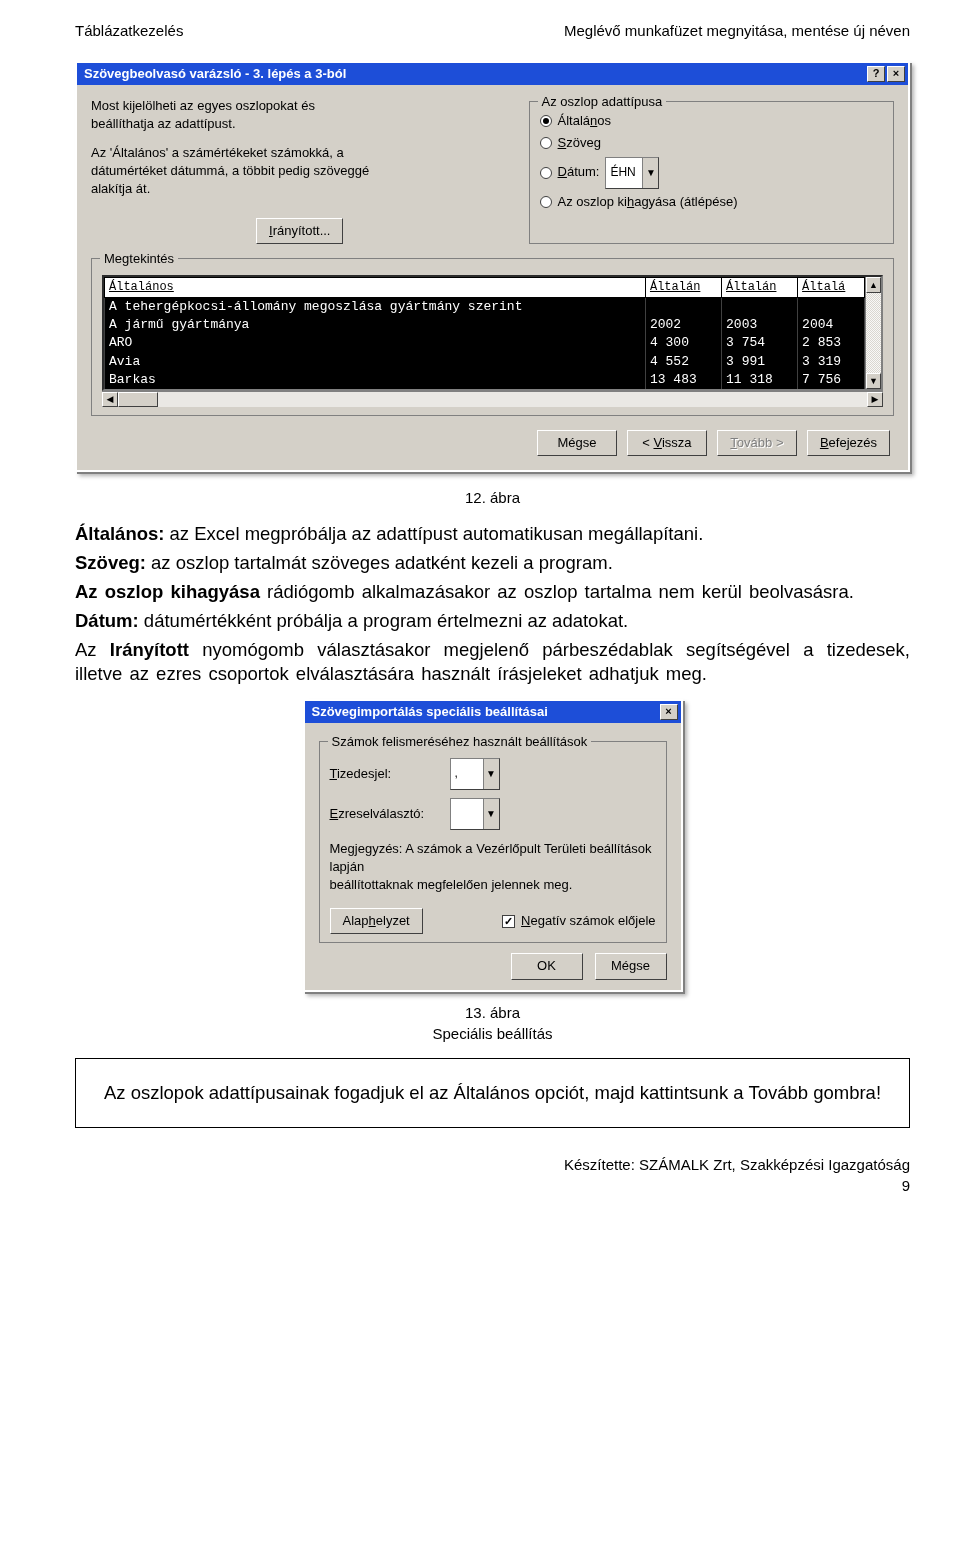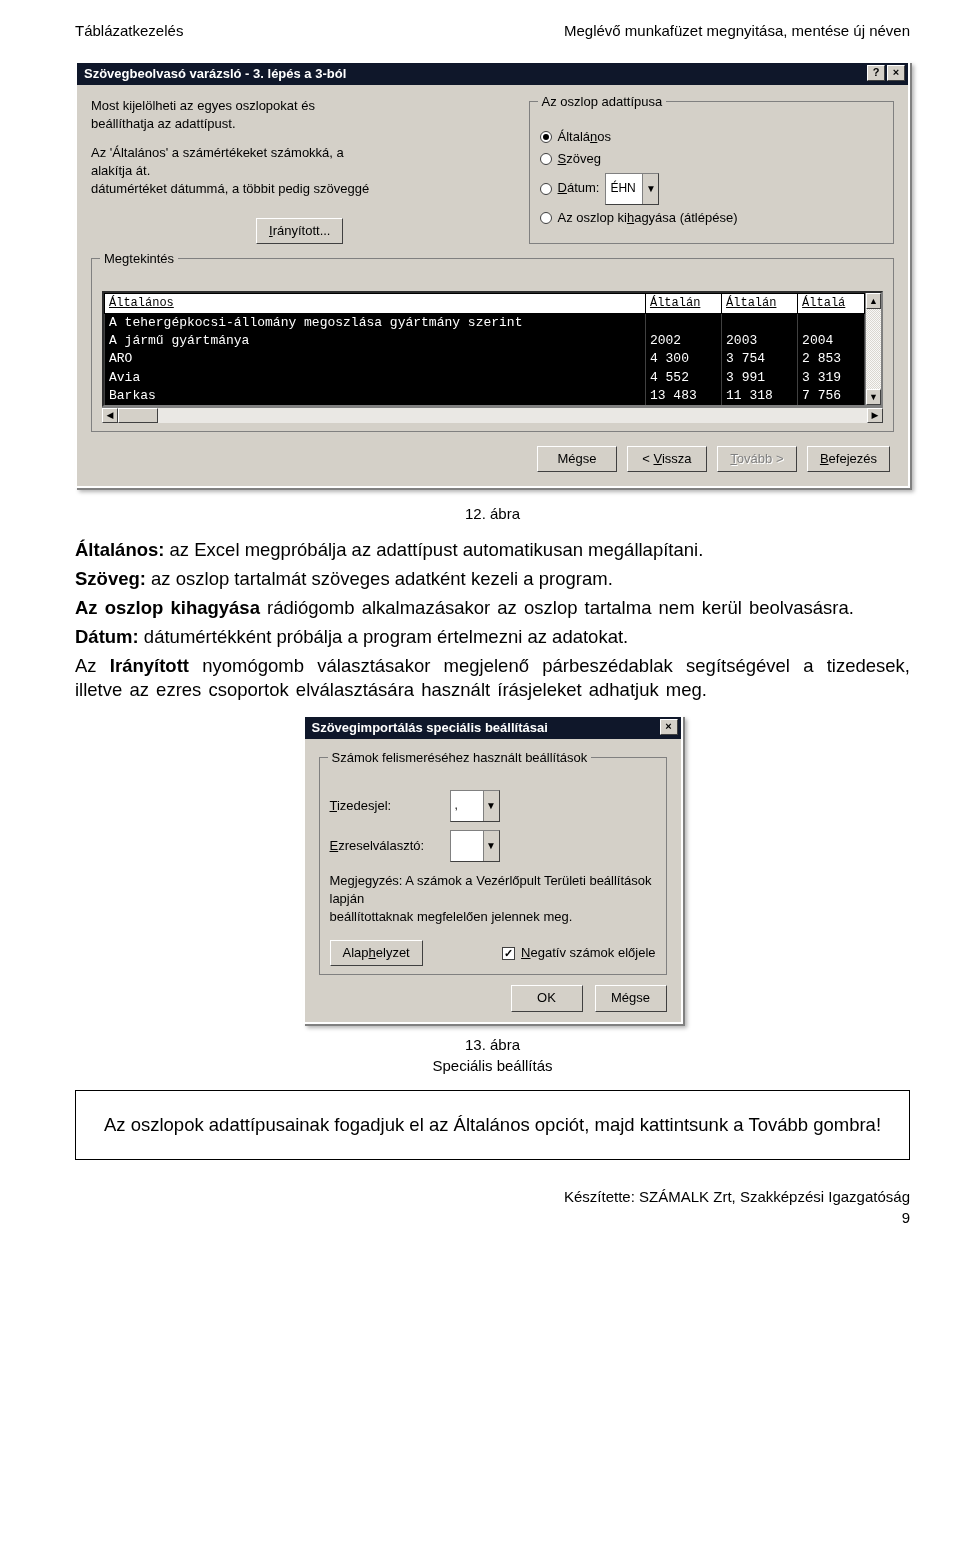--- a/index.html
+++ b/index.html
@@ -24,23 +24,24 @@
     margin-bottom: 20px;
   }
   
   .dialog {
     border: 2px solid #fff;
     box-shadow: 2px 2px 0 #808080, 4px 4px 4px rgba(0,0,0,0.3);
     background: #d4d0c8;
     margin-bottom: 15px;
   }
   .titlebar {
-    background: #0f172a;
+    background: #1d4ed8;
     color: #fff;
     display: flex;
+    align-items: center;
     justify-content: space-between;
     padding: 2px 3px;
     font-size: 13px;
   }
   .titlebar .title { font-weight: bold; padding-left: 4px; }
   .titlebar .controls { display: flex; gap: 2px; }
   .titlebar .ctrl {
     width: 18px; height: 16px;
     background: #d4d0c8;
     border: 1px solid #fff;
@@ -51,21 +52,21 @@
   }
   .dlg-body {
     padding: 12px 14px 10px 14px;
     font-size: 13px;
     font-family: "Tahoma", Arial, sans-serif;
   }
   .upper { display: flex; gap: 20px; }
   .left-col { width: 52%; }
   .fieldset {
     border: 1px solid #808080;
-    padding: 24px 10px 8px 10px;
+    padding: 8px 10px 8px 10px;
     margin-top: 4px;
     position: relative;
     font-size: 13px;
   }
   .fieldset .legend {
     position: absolute;
     top: -9px; left: 8px;
     background: #d4d0c8;
     padding: 0 4px;
     font-size: 13px;
@@ -204,22 +205,22 @@
     <div class="dlg-body">
       <div class="upper">
         <div class="left-col">
           <div>
             <div>Most kijelölheti az egyes oszlopokat és</div>
             <div>beállíthatja az adattípust.</div>
           </div>
           <div style="height:10px"></div>
           <div>
             <div>Az 'Általános' a számértékeket számokká, a</div>
+            <div>dátumértéket dátummá, a többit pedig szöveggé</div>
             <div>alakítja át.</div>
-            <div>dátumértéket dátummá, a többit pedig szöveggé</div>
           </div>
           <div style="text-align:center; margin-top:20px;">
             <span class="btn"><span class="underline">I</span><span>rányított...</span></span>
           </div>
         </div>
         <div class="fieldset" style="flex:1;">
           <span class="legend">Az oszlop adattípusa</span>
           <div class="radio-line">
             <span class="radio checked"></span>
             <span>Általá<span class="underline">n</span>os</span>

